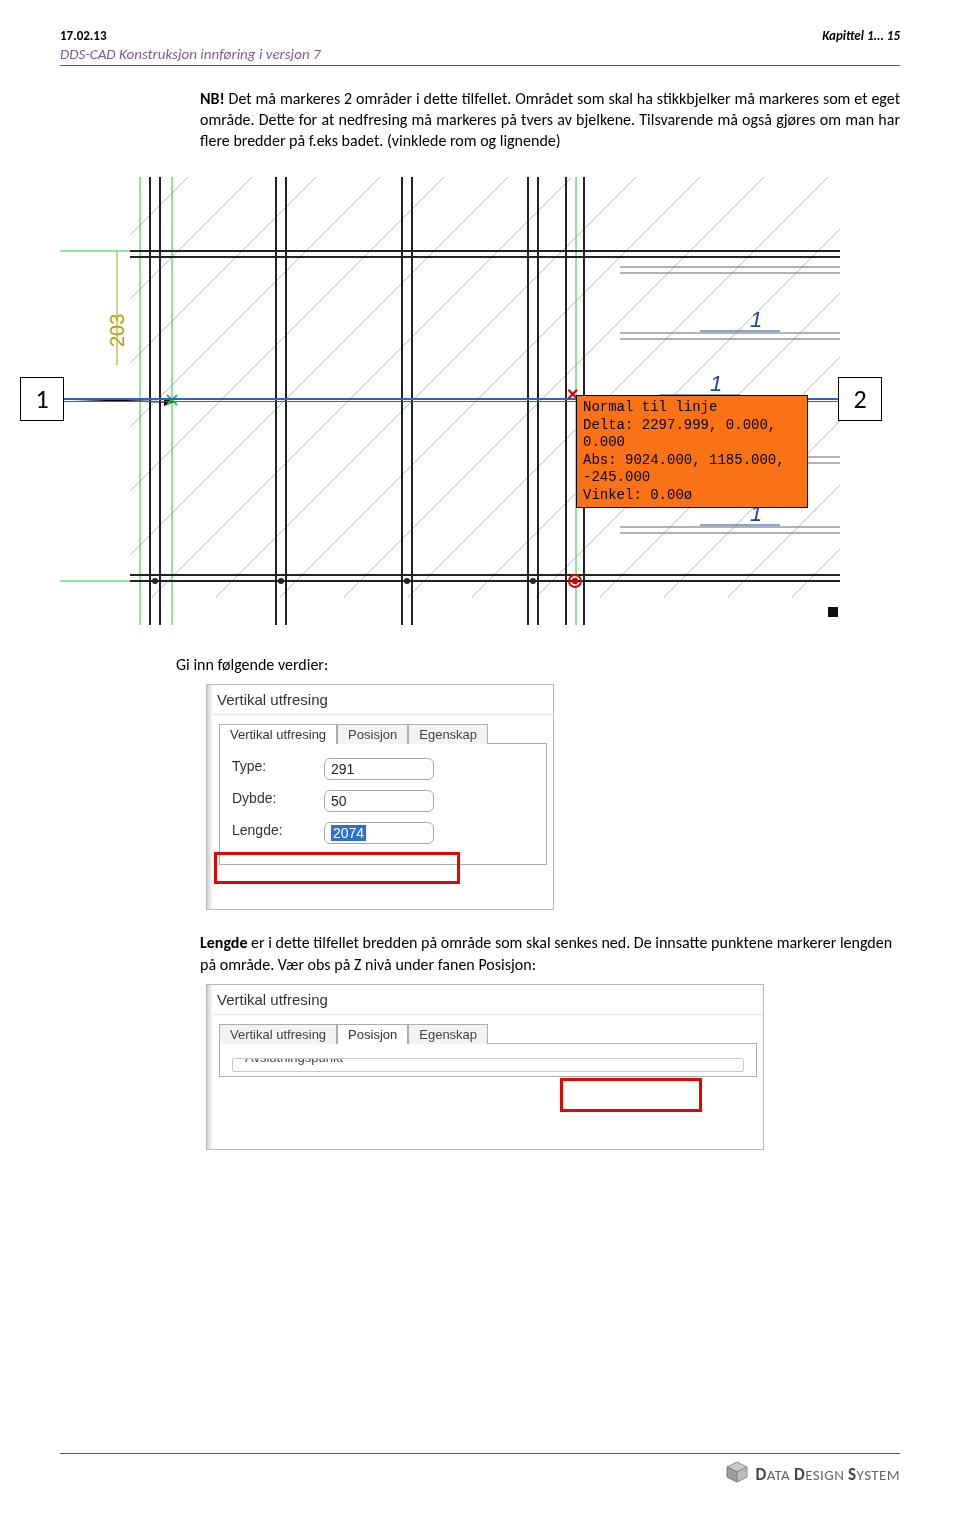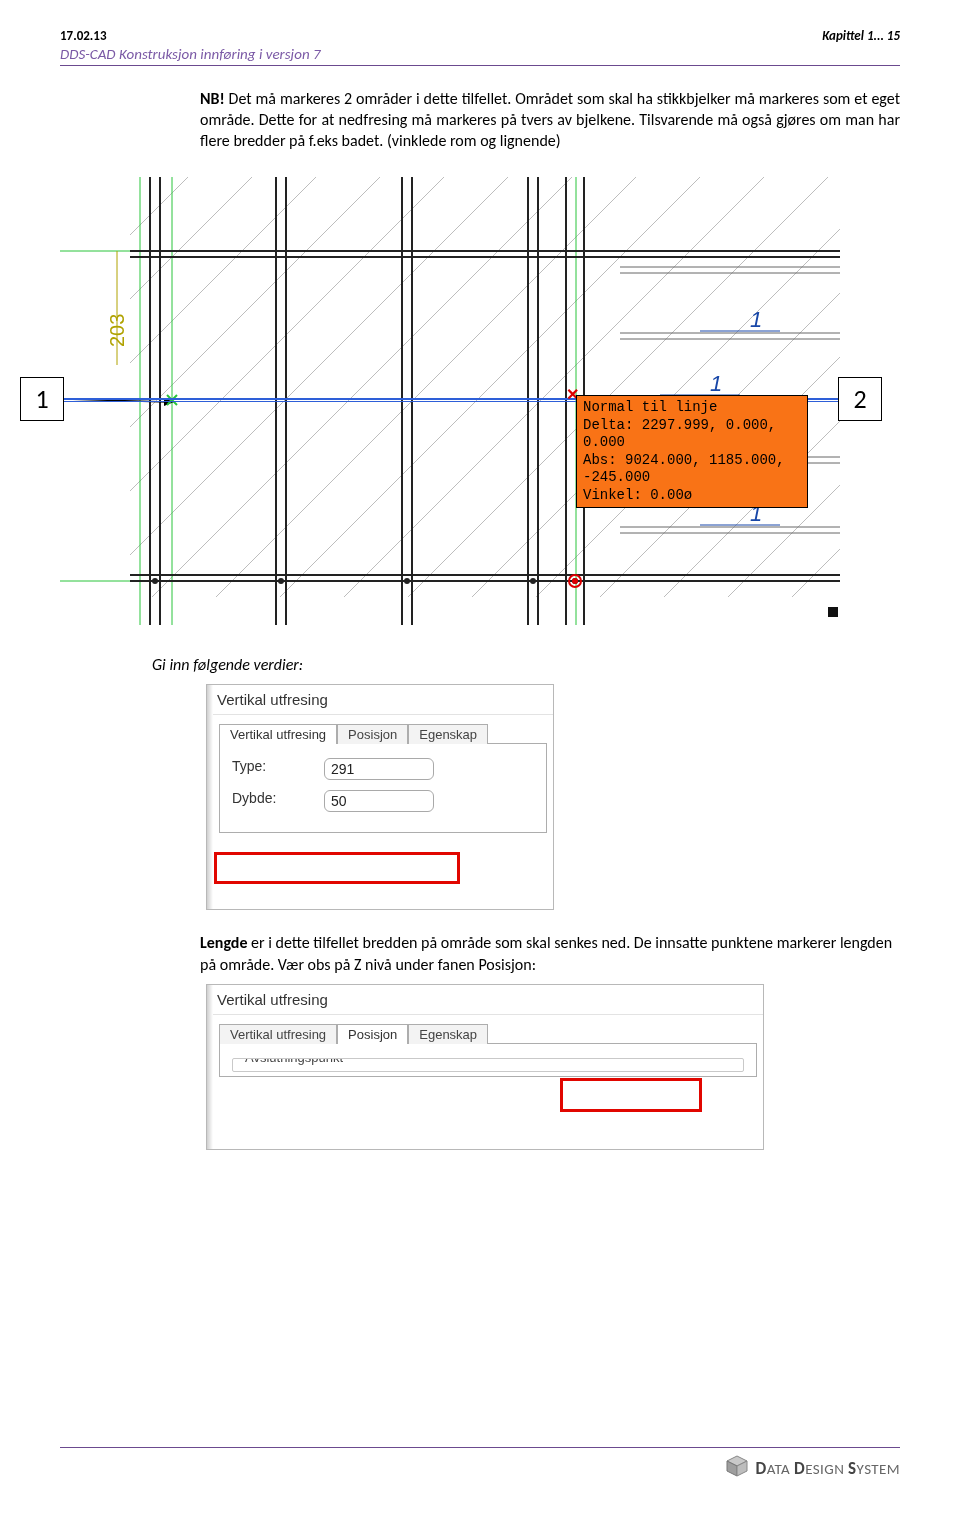--- a/index.html
+++ b/index.html
@@ -68,21 +68,21 @@
   }
   .red-x {
     position: absolute;
     left: 546px; top: 208px;
     color: #d00;
     font-size: 16px; font-weight: 700;
   }
   .blue-h { position:absolute; left:40px; top:221px; width:778px; height:2px; background:#2e5fd8; }
   .blue-h2{ position:absolute; left:40px; top:224px; width:778px; height:1px; background:#2e5fd8; }
 
-  .subhead { font-size: 16px; margin: 30px 0 10px 92px; font-style: italic; }
+  .subhead { font-size: 16px; margin: 30px 0 10px 116px; }
 
   .dialog1-wrap { margin-left: 140px; position: relative; width: 360px; height: 230px; }
   .dialog2-wrap { margin-left: 140px; position: relative; width: 570px; height: 170px; margin-top: 8px; }
   .win {
     position: absolute;
     background: #fff;
     border: 1px solid #b8b8b8;
     font-family: "Segoe UI", Arial, sans-serif;
     font-size: 14px;
   }
@@ -136,21 +136,21 @@
   .para2 strong { font-weight: 700; }
 
   .group-frame { border: 1px solid #c9c9c9; border-radius: 2px; padding: 10px 10px 8px 10px; position: relative; }
   .group-legend { position: absolute; top: -9px; left: 8px; background: #fff; padding: 0 4px; font-size: 13px; color: #444; }
   .xyz-row { display: flex; align-items: center; gap: 8px; }
   .xyz-label { font-size: 14px; color: #333; }
   .xyz-input { border: 1px solid #a9a9a9; padding: 2px 6px; font-size: 14px; width: 72px; }
 
   .footer {
     position: absolute;
-    left: 60px; right: 60px; bottom: 38px;
+    left: 60px; right: 60px; bottom: 32px;
     border-top: 1.5px solid #6b4a8f;
     display: flex; justify-content: flex-end;
     padding-top: 6px;
   }
   .dds-logo { display: flex; align-items: center; gap: 6px; color: #444; font-size: 15px; }
   .dds-logo .cube { display:inline-block; }
   .dds-logo .txt .d { font-weight: 700; font-size: 17px; color: #444; letter-spacing:.5px;}
   .dds-logo .txt .rest { font-variant: small-caps; color:#666; letter-spacing:.4px;}
 </style>
 </head>
@@ -281,20 +281,24 @@
     </div>
     <div class="tab-body">
       <div class="field-row">
         <div class="field-label">Type:</div>
         <div class="field-input w100">291</div>
       </div>
       <div class="field-row">
         <div class="field-label">Dybde:</div>
         <div class="field-input w100">50</div>
       </div>
+      <div class="field-row">
+        <div class="field-label">Lengde:</div>
+        <div class="field-input w100"><span class="selected">2074</span></div>
+      </div>
     </div>
   </div>
   <div class="red-rect" style="left:14px; top:168px; width:246px; height:32px;"></div>
 </div>
 
 <p class="para2">
   <strong>Lengde</strong><span> er i dette tilfellet bredden på område som skal senkes ned. De innsatte punktene markerer lengden på område. Vær obs på Z nivå under fanen Posisjon:</span>
 </p>
 
 <div class="dialog2-wrap">

